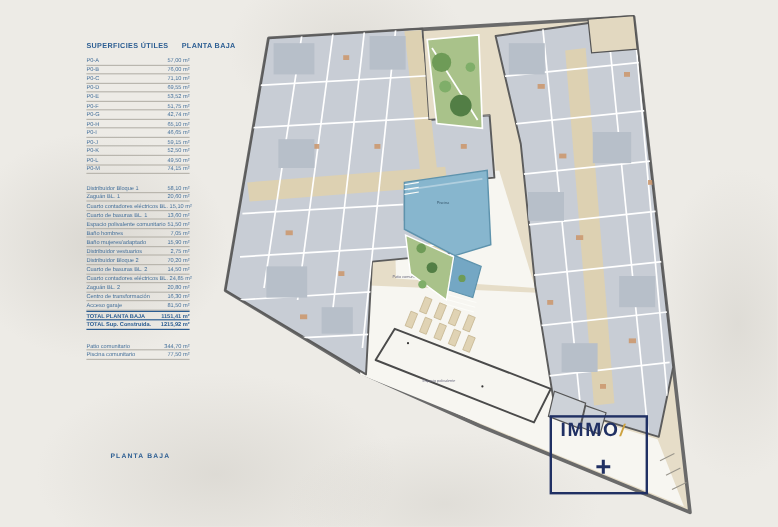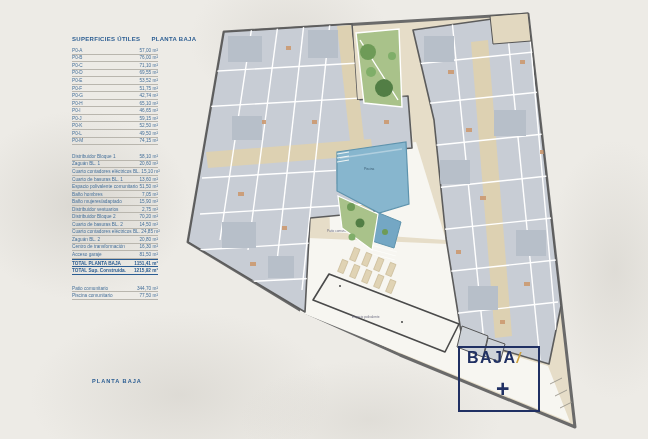--- a/index.html
+++ b/index.html
@@ -355,16 +355,16 @@
         <span class="lab">Piscina comunitario</span>
         <span class="val">77,50 m²</span>
       </div>
     </div>
 </div>
 
 <div class="floor-label">PLANTA BAJA</div>
 
 <div class="logo">
   <div class="l1">
-    <span>BAJA</span><span class="tick">/</span>
+    <span>IMMO</span><span class="tick">/</span>
   </div>
   <div class="plus">+</div>
 </div>
 
 </body></html>

